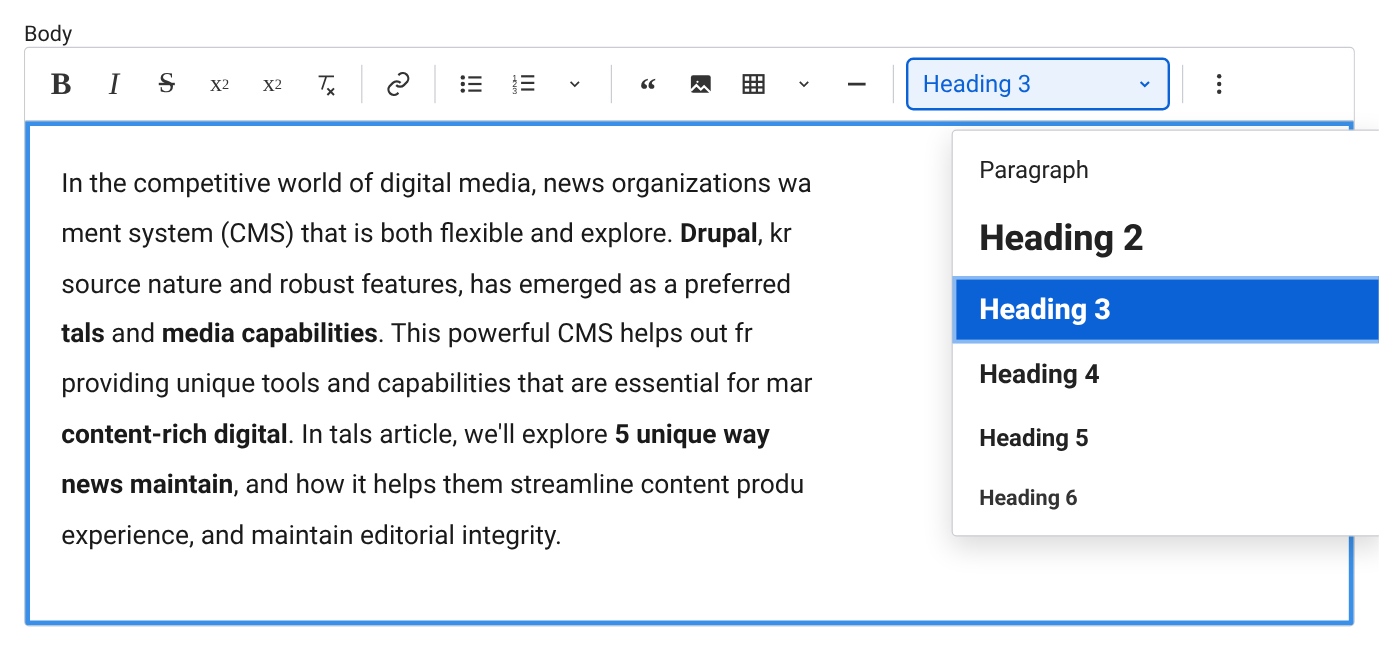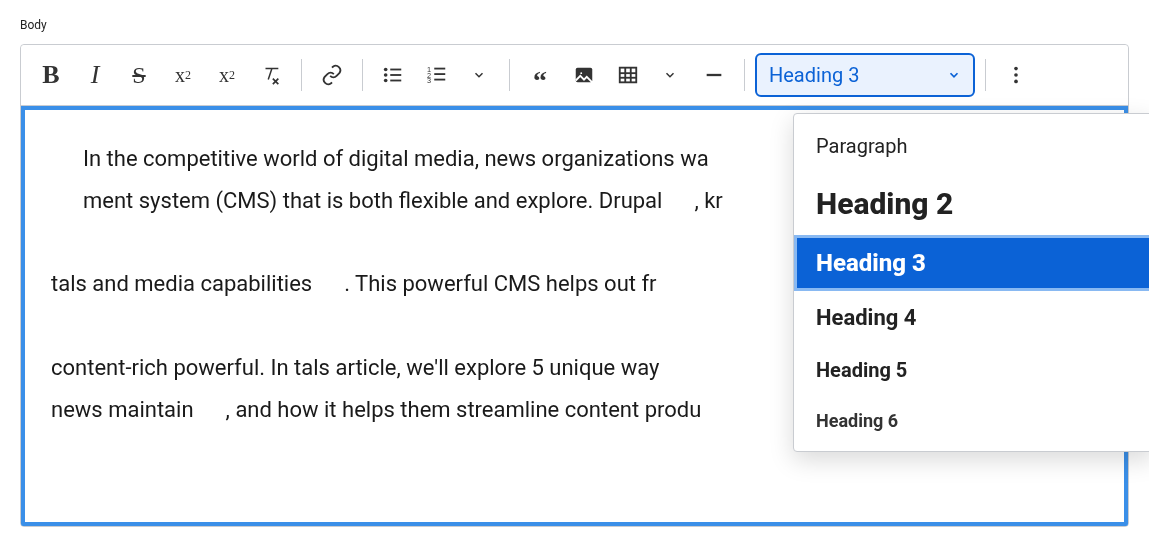--- a/index.html
+++ b/index.html
@@ -5,23 +5,23 @@
   * { box-sizing: border-box; }
   body {
     margin: 0;
     padding: 18px 20px;
     font-family: -apple-system, BlinkMacSystemFont, "Segoe UI", Roboto, Helvetica, Arial, sans-serif;
     background: #fff;
     color: #1a1a1a;
     width: 1149px;
   }
   .field-label {
-    font-size: 12px;
+    font-size: 18px;
     color: #222;
-    margin-bottom: 12px;
+    margin-bottom: 0;
   }
   .editor {
     border: 1px solid #c9ccd1;
     border-radius: 4px;
     position: relative;
   }
   .toolbar {
     display: flex;
     align-items: center;
     padding: 8px 10px;
@@ -71,21 +71,21 @@
     border: 4px solid #3a8fe8;
     border-top-width: 4px;
     padding: 28px 26px 28px 26px;
     font-size: 22px;
     line-height: 1.9;
     color: #1a1a1a;
     min-height: 420px;
     background: #fff;
     border-radius: 0 0 2px 2px;
   }
-  .content-area strong { font-weight: 400; text-align: center; }
+  .content-area strong { font-weight: 700; text-align: center; }
   .dropdown {
     position: absolute;
     top: 68px;
     left: 772px;
     width: 360px;
     background: #fff;
     border: 1px solid #c9ccd1;
     border-radius: 4px;
     box-shadow: 0 8px 24px rgba(0,0,0,0.15);
     padding: 6px 0;
@@ -101,21 +101,21 @@
   .dropdown .item.h3 { font-size: 24px; font-weight: 800; }
   .dropdown .item.h4 { font-size: 22px; font-weight: 700; }
   .dropdown .item.h5 { font-size: 20px; font-weight: 700; }
   .dropdown .item.h6 { font-size: 18px; font-weight: 700; color: #333; }
   .dropdown .item.selected {
     background: #0b62d6;
     color: #fff;
     outline: 3px solid #89b9f2;
     outline-offset: -3px;
   }
-  .content-area .line-wrap { display: inline; margin-left: 32px; }
+  .content-area .line-wrap { display: inline; }
 </style>
 </head>
 <body>
 
 <div class="field-label">Body</div>
 
 <div class="editor">
 
   <div class="toolbar">
 
@@ -214,25 +214,26 @@
         <circle cx="12" cy="5" r="2"></circle>
           <circle cx="12" cy="12" r="2"></circle>
           <circle cx="12" cy="19" r="2"></circle>
       </svg>
     </button>
   </div>
 
   <div class="content-area">
     <span class="line-wrap">In the competitive world of digital media, news organizations wa</span><br>
     <span class="line-wrap">ment system (CMS) that is both flexible and explore. </span><strong>Drupal</strong><span class="line-wrap">, kr</span><br>
-    <br>
+    <span class="line-wrap">source nature and robust features, has emerged as a preferred </span><br>
     <strong>tals</strong><span> and </span><strong>media capabilities</strong><span class="line-wrap">. This powerful CMS helps out fr</span><br>
-    <br>
-    <strong>content-rich powerful</strong><span>. In tals article, we'll explore </span><strong>5 unique way</strong><br>
+    <span class="line-wrap">providing unique tools and capabilities that are essential for mar</span><br>
+    <strong>content-rich digital</strong><span>. In tals article, we'll explore </span><strong>5 unique way</strong><br>
     <strong>news maintain</strong><span class="line-wrap">, and how it helps them streamline content produ</span><br>
+    <span class="line-wrap">experience, and maintain editorial integrity.</span>
   </div>
 
   <div class="dropdown">
     <div class="item paragraph">Paragraph</div>
     <div class="item h2">Heading 2</div>
     <div class="item h3 selected">Heading 3</div>
     <div class="item h4">Heading 4</div>
     <div class="item h5">Heading 5</div>
     <div class="item h6">Heading 6</div>
   </div>

